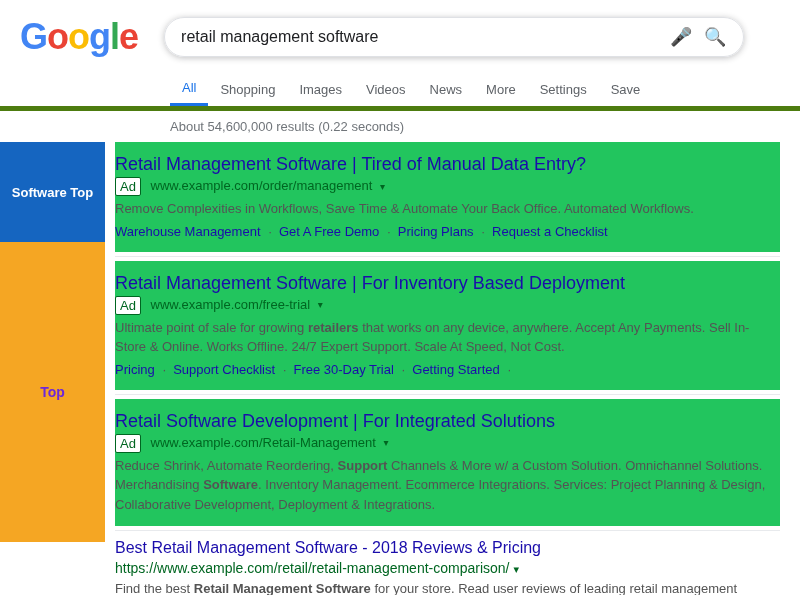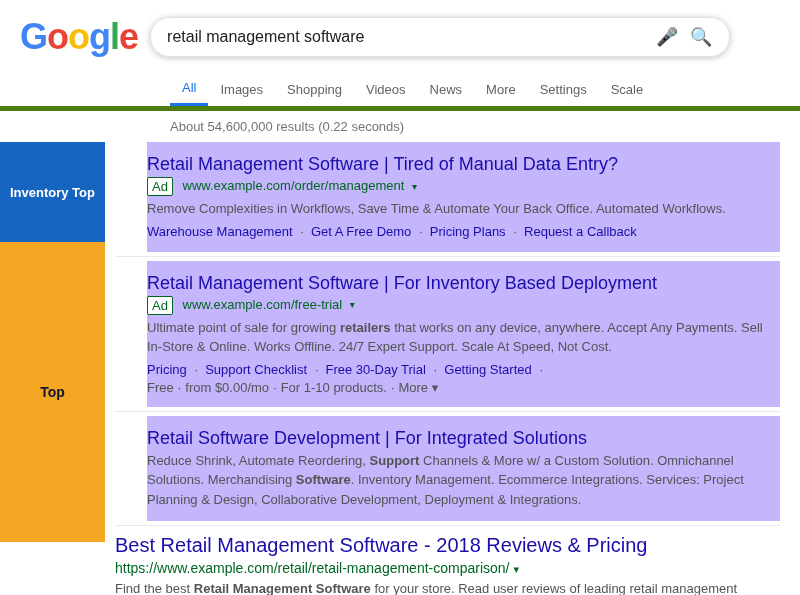--- a/index.html
+++ b/index.html
@@ -1,19 +1,19 @@
 <!DOCTYPE html>
 <html><head>
   <meta charset="utf-8">
   <style>
     * { box-sizing: border-box; margin: 0; padding: 0; }
     body { font-family: Arial, sans-serif; background: #fff; width: 800px; min-height: 595px; overflow: hidden; }
 
     
-    .header { display: flex; align-items: center; padding: 16px 20px 0 20px; gap: 12px; }
+    .header { display: flex; align-items: center; padding: 16px 20px 0 20px; gap: 26px; }
     .google-logo { font-size: 36px; font-weight: bold; letter-spacing: -1px; }
     .logo-g { color: #4285f4; }
     .logo-o1 { color: #ea4335; }
     .logo-o2 { color: #fbbc05; }
     .logo-g2 { color: #4285f4; }
     .logo-l { color: #34a853; }
     .logo-e { color: #ea4335; }
 
     .search-bar-wrap { flex: 1; display: flex; align-items: center; border: 1px solid #dfe1e5; border-radius: 24px; padding: 8px 16px; box-shadow: 0 1px 6px rgba(32,33,36,.28); max-width: 580px; }
     .search-input { flex: 1; border: none; outline: none; font-size: 16px; color: #202124; background: transparent; }
@@ -30,79 +30,79 @@
     
     .results-count { font-size: 13px; color: #70757a; padding: 8px 0 8px 170px; }
 
     
     .content-wrap { display: flex; position: relative; }
 
     
     .side-labels { width: 105px; min-width: 105px; position: relative; }
     .absolute-top-label { background: #1565c0; color: #fff; font-size: 13px; font-weight: bold; display: flex; align-items: center; justify-content: center; text-align: center; padding: 8px; height: 100px; }
     .orange-bar { background: #f5a623; width: 100%; }
-    .top-label { background: #f5a623; color: #0f172a; font-size: 14px; font-weight: bold; display: flex; align-items: center; justify-content: center; text-align: center; padding: 8px; }
+    .top-label { background: #f5a623; color: #6d28d9; font-size: 14px; font-weight: bold; display: flex; align-items: center; justify-content: center; text-align: center; padding: 8px; }
 
     
     .results-area { flex: 1; padding: 0 20px 0 10px; }
 
     .result-item { padding: 12px 0; }
 
     .result-title { font-size: 18px; color: #1a0dab; cursor: pointer; margin-bottom: 2px; }
     .ad-badge { display: inline-block; background: #fff; border: 1px solid #006621; color: #006621; font-size: 13px; padding: 1px 4px; border-radius: 2px; margin-right: 6px; vertical-align: middle; }
     .result-url { color: #006621; font-size: 13px; margin-bottom: 3px; }
     .result-url-arrow { color: #006621; font-size: 10px; margin-left: 4px; }
     .result-desc { font-size: 13px; color: #545454; line-height: 1.5; }
     .result-links { margin-top: 3px; }
     .result-link { color: #1a0dab; font-size: 13px; text-decoration: none; }
     .result-link-sep { color: #545454; font-size: 13px; margin: 0 3px; }
 
     .organic-url { color: #006621; font-size: 14px; margin-bottom: 3px; }
-    .organic-title { font-size: 20px; color: #1a0dab; cursor: pointer; margin-bottom: 3px; }
+    .organic-title { font-size: 16px; color: #1a0dab; cursor: pointer; margin-bottom: 3px; }
 
     .free-line { font-size: 13px; color: #545454; margin-top: 2px; }
 
     .divider { border: none; border-top: 1px solid #e8eaed; margin: 4px 0; }
 
-    .ad-section { background: #c4b5fd; margin-left: 32px; }
+    .ad-section { background: #22c55e; }
     .organic-section { background: #fff; padding-top: 4px; }
   </style>
 </head>
 <body>
 
 <div class="header">
   <div class="google-logo">
     <span class="logo-g">G</span><span class="logo-o1">o</span><span class="logo-o2">o</span><span class="logo-g2">g</span><span class="logo-l">l</span><span class="logo-e">e</span>
   </div>
   <div class="search-bar-wrap">
     <input class="search-input" type="text" value="retail management software" style="">
     <div class="search-icons">
       <span class="mic-icon">🎤</span>
       <span class="search-icon-btn">🔍</span>
     </div>
   </div>
 </div>
 
 <nav class="nav-tabs">
   <a class="nav-tab active">All</a>
+  <a class="nav-tab">Shopping</a>
   <a class="nav-tab">Images</a>
-  <a class="nav-tab">Shopping</a>
   <a class="nav-tab">Videos</a>
   <a class="nav-tab">News</a>
   <a class="nav-tab">More</a>
   <a class="nav-tab nav-tab-settings">Settings</a>
-  <a class="nav-tab">Scale</a>
+  <a class="nav-tab">Save</a>
 </nav>
 
 <div class="results-count">About 54,600,000 results (0.22 seconds)</div>
 
 <div class="content-wrap">
 
   <div class="side-labels">
-    <div class="absolute-top-label">Inventory Top</div>
+    <div class="absolute-top-label">Software Top</div>
     <div class="orange-bar" style="height: 300px; display: flex; flex-direction: column; justify-content: center;">
       <div class="top-label">Top</div>
     </div>
   </div>
 
   <div class="results-area">
 
     <div class="result-item ad-section">
       <div class="result-title">Retail Management Software | Tired of Manual Data Entry?</div>
       <div class="result-url">
@@ -111,21 +111,21 @@
         <span class="result-url-arrow">▾</span>
       </div>
       <div class="result-desc">Remove Complexities in Workflows, Save Time &amp; Automate Your Back Office. Automated Workflows.</div>
       <div class="result-links">
         <a class="result-link">Warehouse Management</a>
         <span class="result-link-sep"> · </span>
         <a class="result-link">Get A Free Demo</a>
         <span class="result-link-sep"> · </span>
         <a class="result-link">Pricing Plans</a>
         <span class="result-link-sep"> · </span>
-        <a class="result-link">Request a Callback</a>
+        <a class="result-link">Request a Checklist</a>
       </div>
     </div>
 
     <hr class="divider">
 
     <div class="result-item ad-section">
       <div class="result-title">Retail Management Software | For Inventory Based Deployment</div>
       <div class="result-url">
         <span class="ad-badge">Ad</span>
         www.example.com/free-trial
@@ -135,27 +135,31 @@
       <div class="result-links">
         <a class="result-link">Pricing</a>
         <span class="result-link-sep"> · </span>
         <a class="result-link">Support Checklist</a>
         <span class="result-link-sep"> · </span>
         <a class="result-link">Free 30-Day Trial</a>
         <span class="result-link-sep"> · </span>
         <a class="result-link">Getting Started</a>
         <span class="result-link-sep"> · </span>
       </div>
-      <div class="free-line">Free · from $0.00/mo · For 1-10 products. · More ▾</div>
     </div>
 
     <hr class="divider">
 
     <div class="result-item ad-section">
       <div class="result-title">Retail Software Development | For Integrated Solutions</div>
+      <div class="result-url">
+        <span class="ad-badge">Ad</span>
+        www.example.com/Retail-Management
+        <span class="result-url-arrow">▾</span>
+      </div>
       <div class="result-desc">Reduce Shrink, Automate Reordering, <strong>Support</strong> Channels &amp; More w/ a Custom Solution. Omnichannel Solutions. Merchandising <strong>Software</strong>. Inventory Management. Ecommerce Integrations. Services: Project Planning &amp; Design, Collaborative Development, Deployment &amp; Integrations.</div>
     </div>
 
     <hr class="divider">
 
     <div class="result-item organic-section">
       <div class="organic-title">Best Retail Management Software - 2018 Reviews &amp; Pricing</div>
       <div class="organic-url">
         https://www.example.com/retail/retail-management-comparison/
         <span style="color:#006621; font-size:11px;">▾</span>

